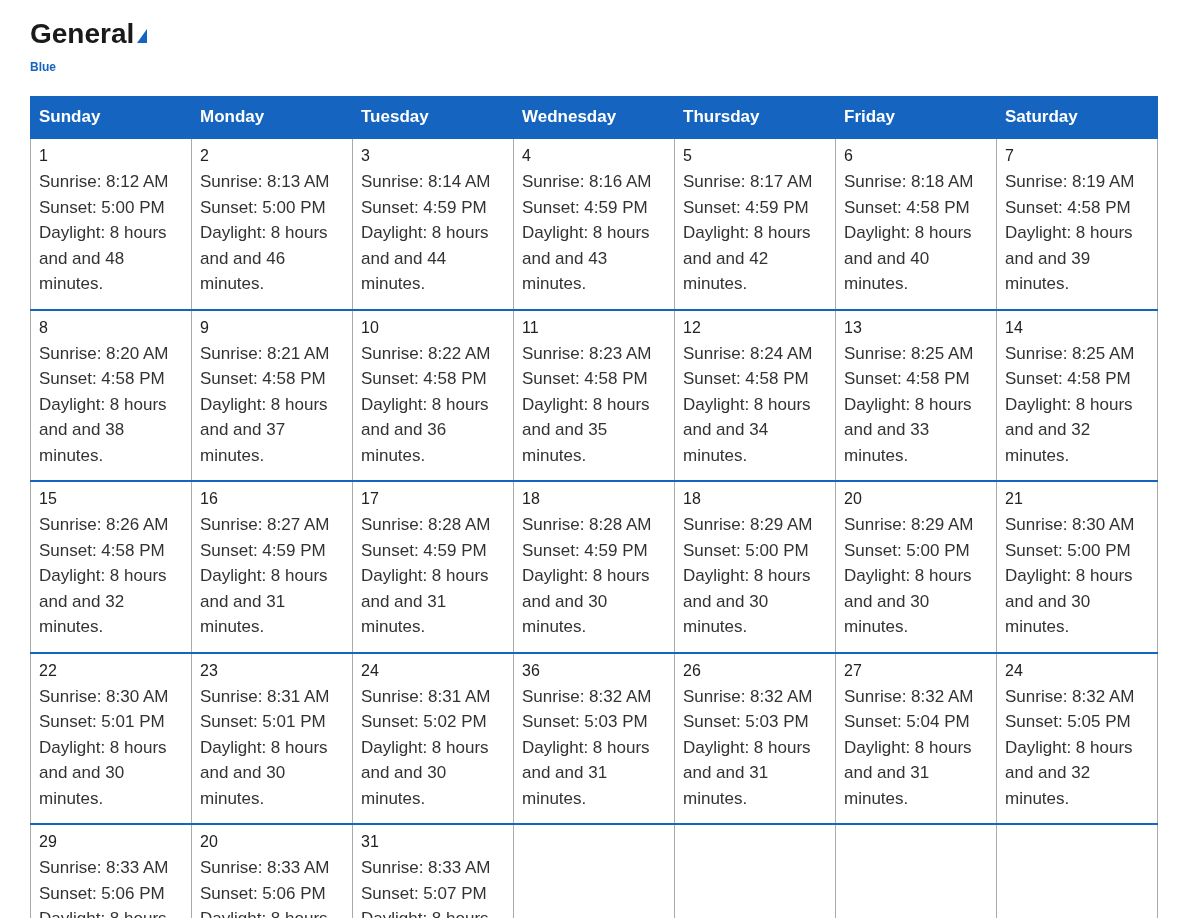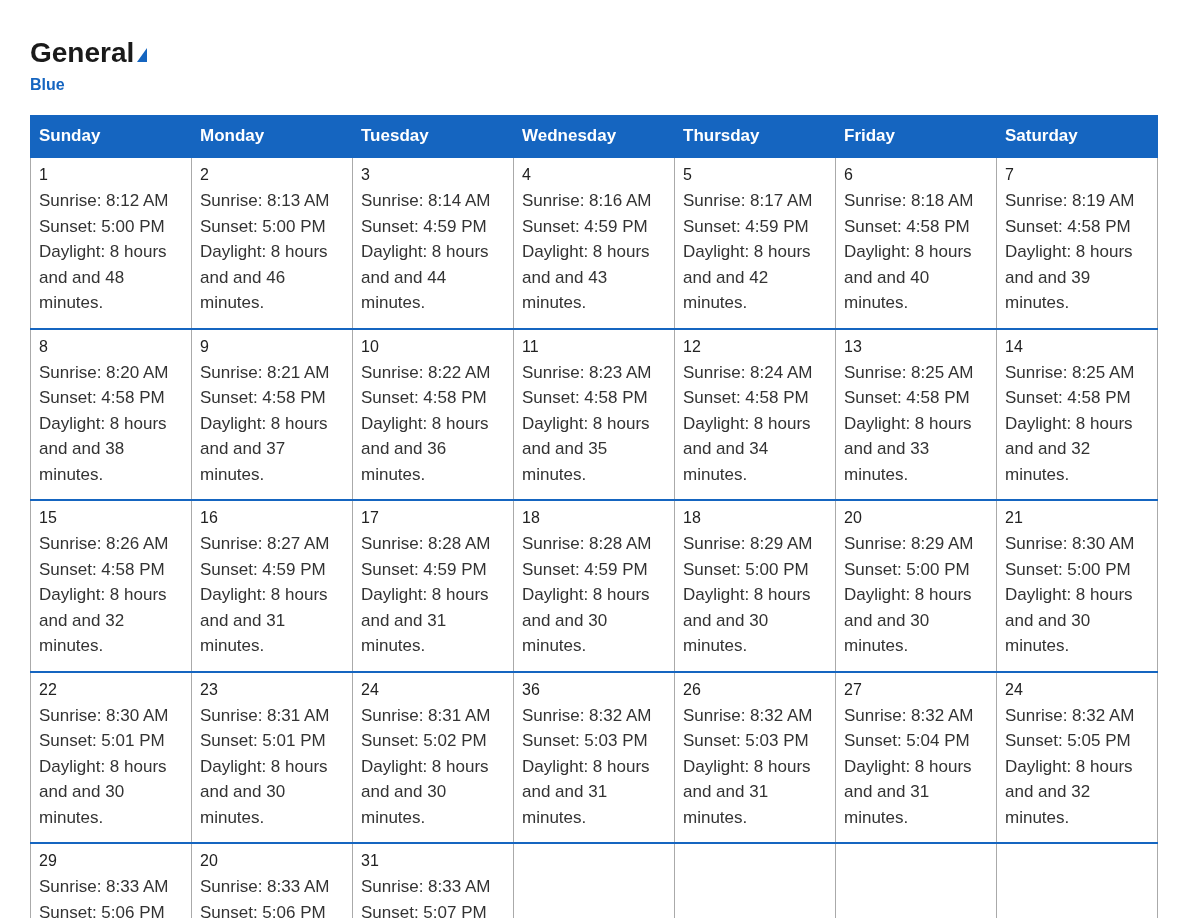--- a/index.html
+++ b/index.html
@@ -8,21 +8,20 @@
       background: #fff;
       width: 1188px;
       min-height: 918px;
       padding: 20px 30px;
     }
     .header {
       display: flex;
       justify-content: space-between;
       align-items: flex-start;
       margin-bottom: 20px;
-      margin-top: 19px;
     }
     .logo {
       display: flex;
       flex-direction: column;
       align-items: flex-start;
     }
     .logo-text {
       font-size: 28px;
       font-weight: bold;
       color: #1a1a1a;
@@ -32,21 +31,21 @@
     .logo-triangle {
       display: inline-block;
       width: 0;
       height: 0;
       border-left: 10px solid transparent;
       border-bottom: 14px solid #1565c0;
       margin-left: 3px;
       vertical-align: middle;
     }
     .logo-subtitle {
-      font-size: 16px;
+      font-size: 12px;
       color: #1565c0;
       font-weight: bold;
     }
     .title-block {
       text-align: right;
     }
     .month-title {
       font-size: 52px;
       font-weight: normal;
       color: #1a1a1a;

